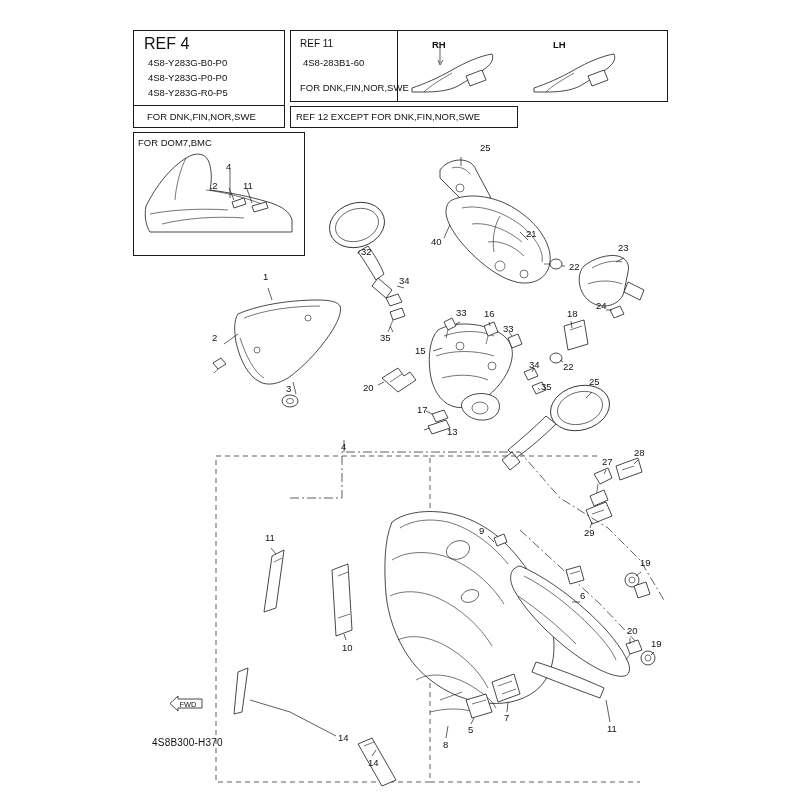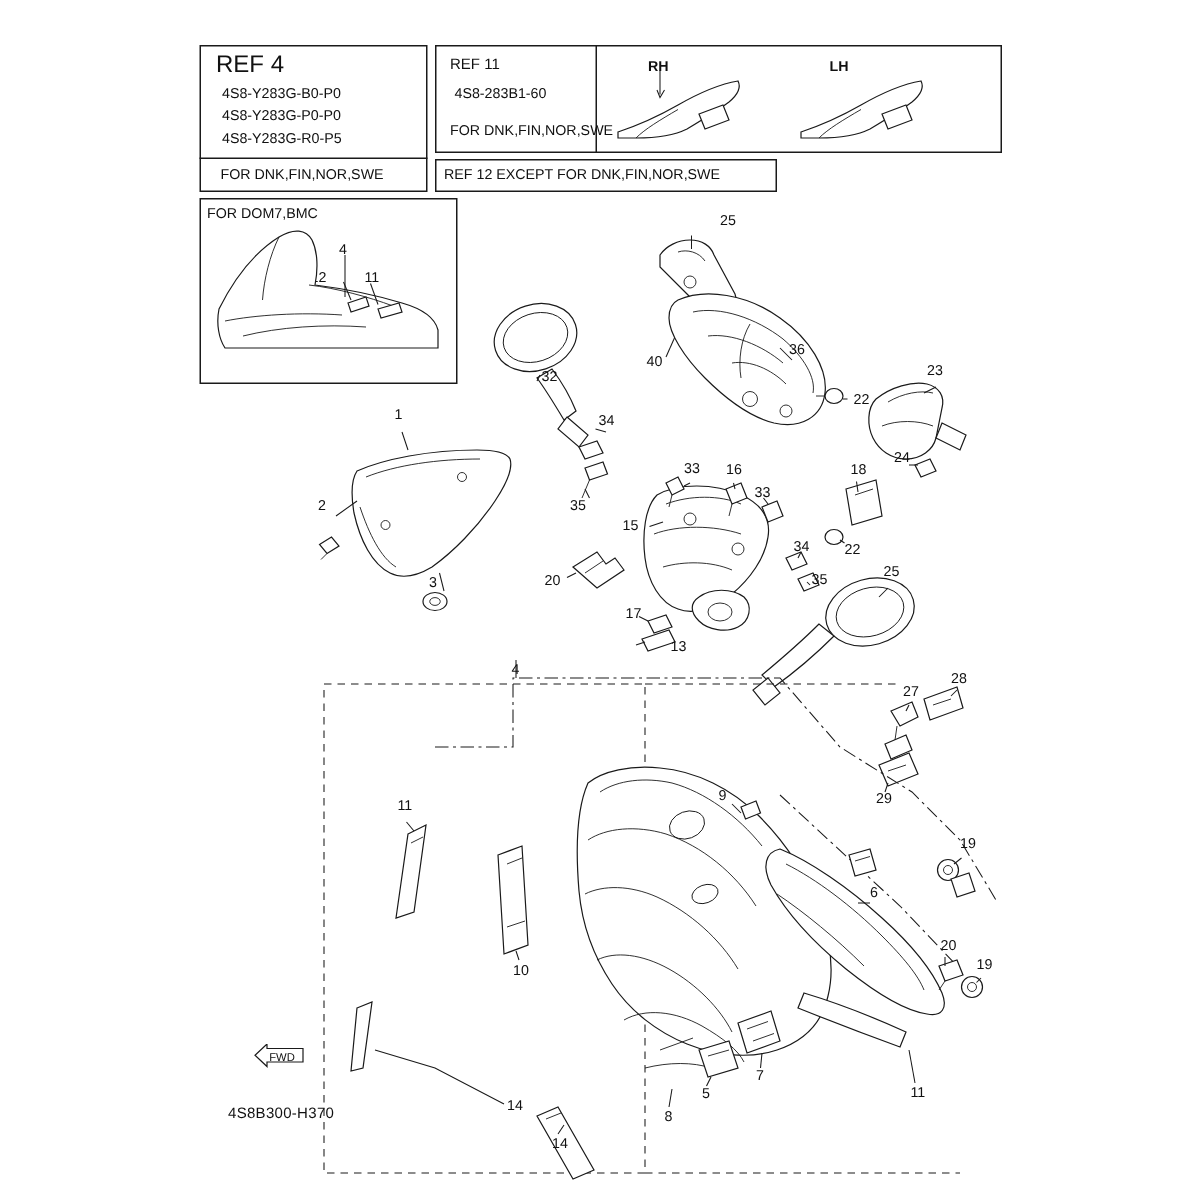--- a/index.html
+++ b/index.html
@@ -450,21 +450,21 @@
     <div class="lbl num" style="left:415px; top:426px;margin-left:32px;">13</div>
     <div class="lbl num" style="left:338px; top:732px;">14</div>
     <div class="lbl num" style="left:368px; top:757px;">14</div>
     <div class="lbl num" style="left:415px; top:345px;">15</div>
     <div class="lbl num" style="left:484px; top:308px;">16</div>
     <div class="lbl num" style="left:417px; top:404px;">17</div>
     <div class="lbl num" style="left:567px; top:308px;">18</div>
     <div class="lbl num" style="left:640px; top:557px;">19</div>
     <div class="lbl num" style="left:651px; top:638px;">19</div>
     <div class="lbl num" style="left:627px; top:625px;">20</div>
-    <div class="lbl num" style="left:526px; top:228px;">36</div>
+    <div class="lbl num" style="left:526px; top:228px;">21</div>
     <div class="lbl num" style="left:569px; top:261px;">22</div>
     <div class="lbl num" style="left:563px; top:361px;">22</div>
     <div class="lbl num" style="left:618px; top:242px;">23</div>
     <div class="lbl num" style="left:596px; top:300px;">24</div>
     <div class="lbl num" style="left:456px; top:142px;margin-left:24px;">25</div>
     <div class="lbl num" style="left:431px; top:236px;">40</div>
     <div class="lbl num" style="left:602px; top:456px;">27</div>
     <div class="lbl num" style="left:634px; top:447px;">28</div>
     <div class="lbl num" style="left:584px; top:527px;">29</div>
     <div class="lbl num" style="left:363px; top:382px;">20</div>

